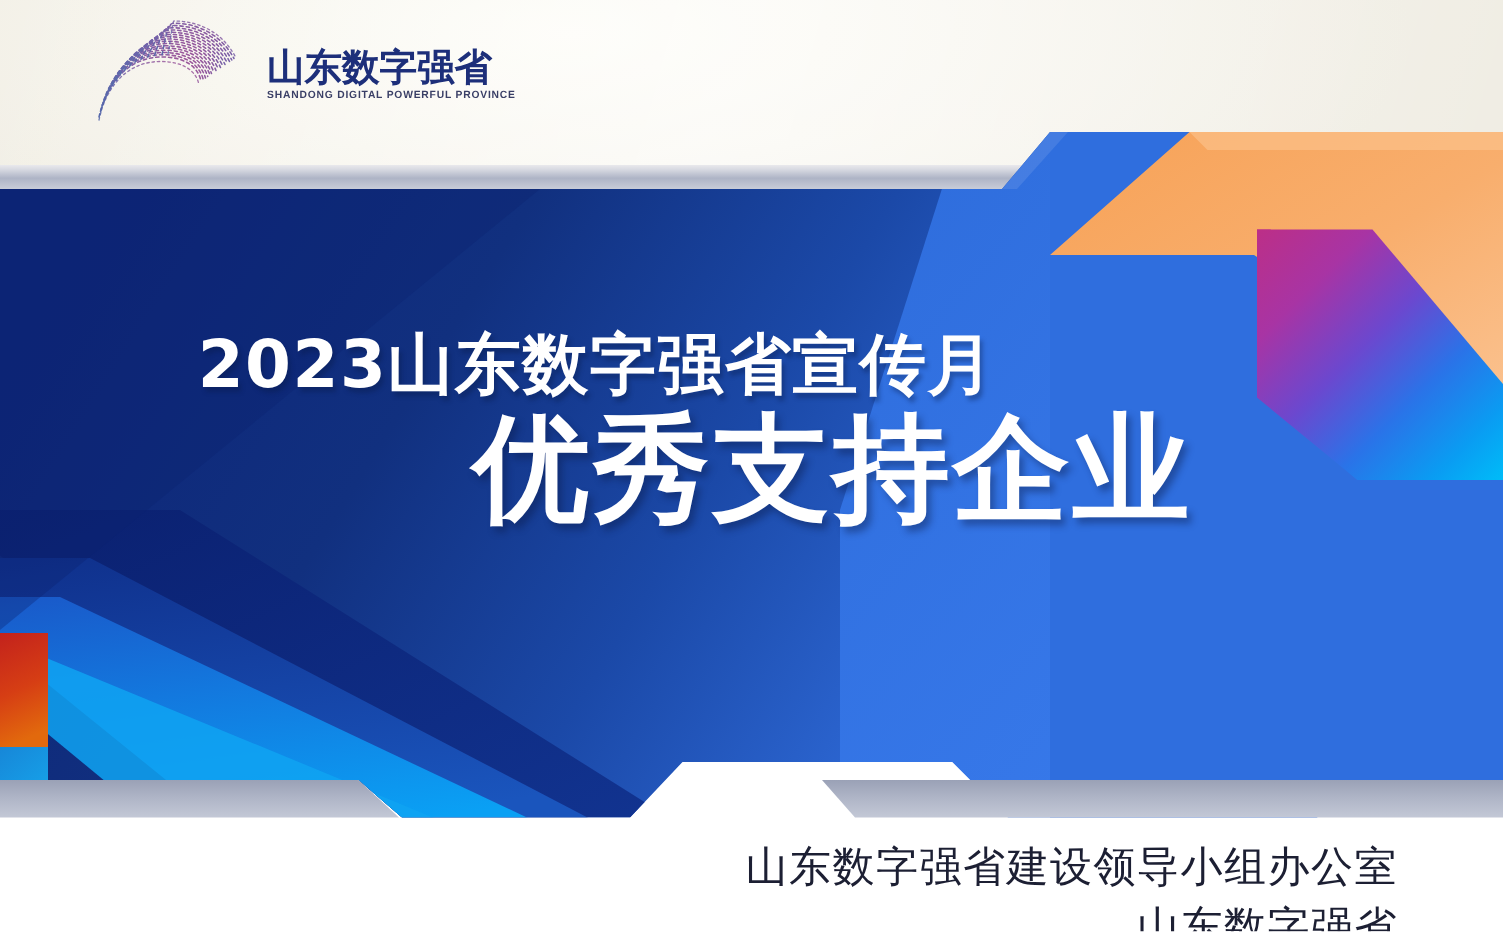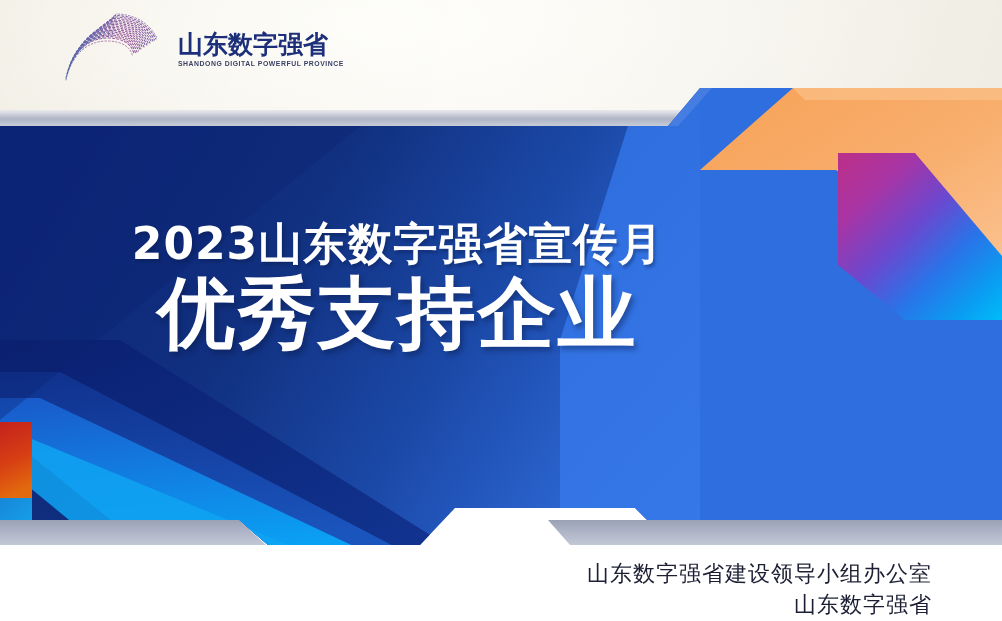--- a/index.html
+++ b/index.html
@@ -105,31 +105,32 @@
   .title-line2 {
     margin-top: 8px;
     font-family: "DejaVu Sans", "Liberation Sans", sans-serif;
     font-size: 78px;
     font-weight: 700;
     color: #ffffff;
     letter-spacing: 2px;
     line-height: 1.02;
     text-shadow: 3px 4px 5px rgba(10,25,70,0.40);
     white-space: nowrap;
+    text-align: right;
   }
 
   
   .footer {
     position: absolute;
     right: 70px; top: 558px;
     text-align: right;
   }
   .footer-org, .footer-date {
     font-family: "DejaVu Sans", "Liberation Sans", sans-serif;
-    font-size: 22px;
+    font-size: 28px;
     font-weight: 400;
     color: #1c1f33;
     line-height: 1.42;
     letter-spacing: 1px;
     white-space: nowrap;
   }
 </style>
 </head>
 <body>
 

